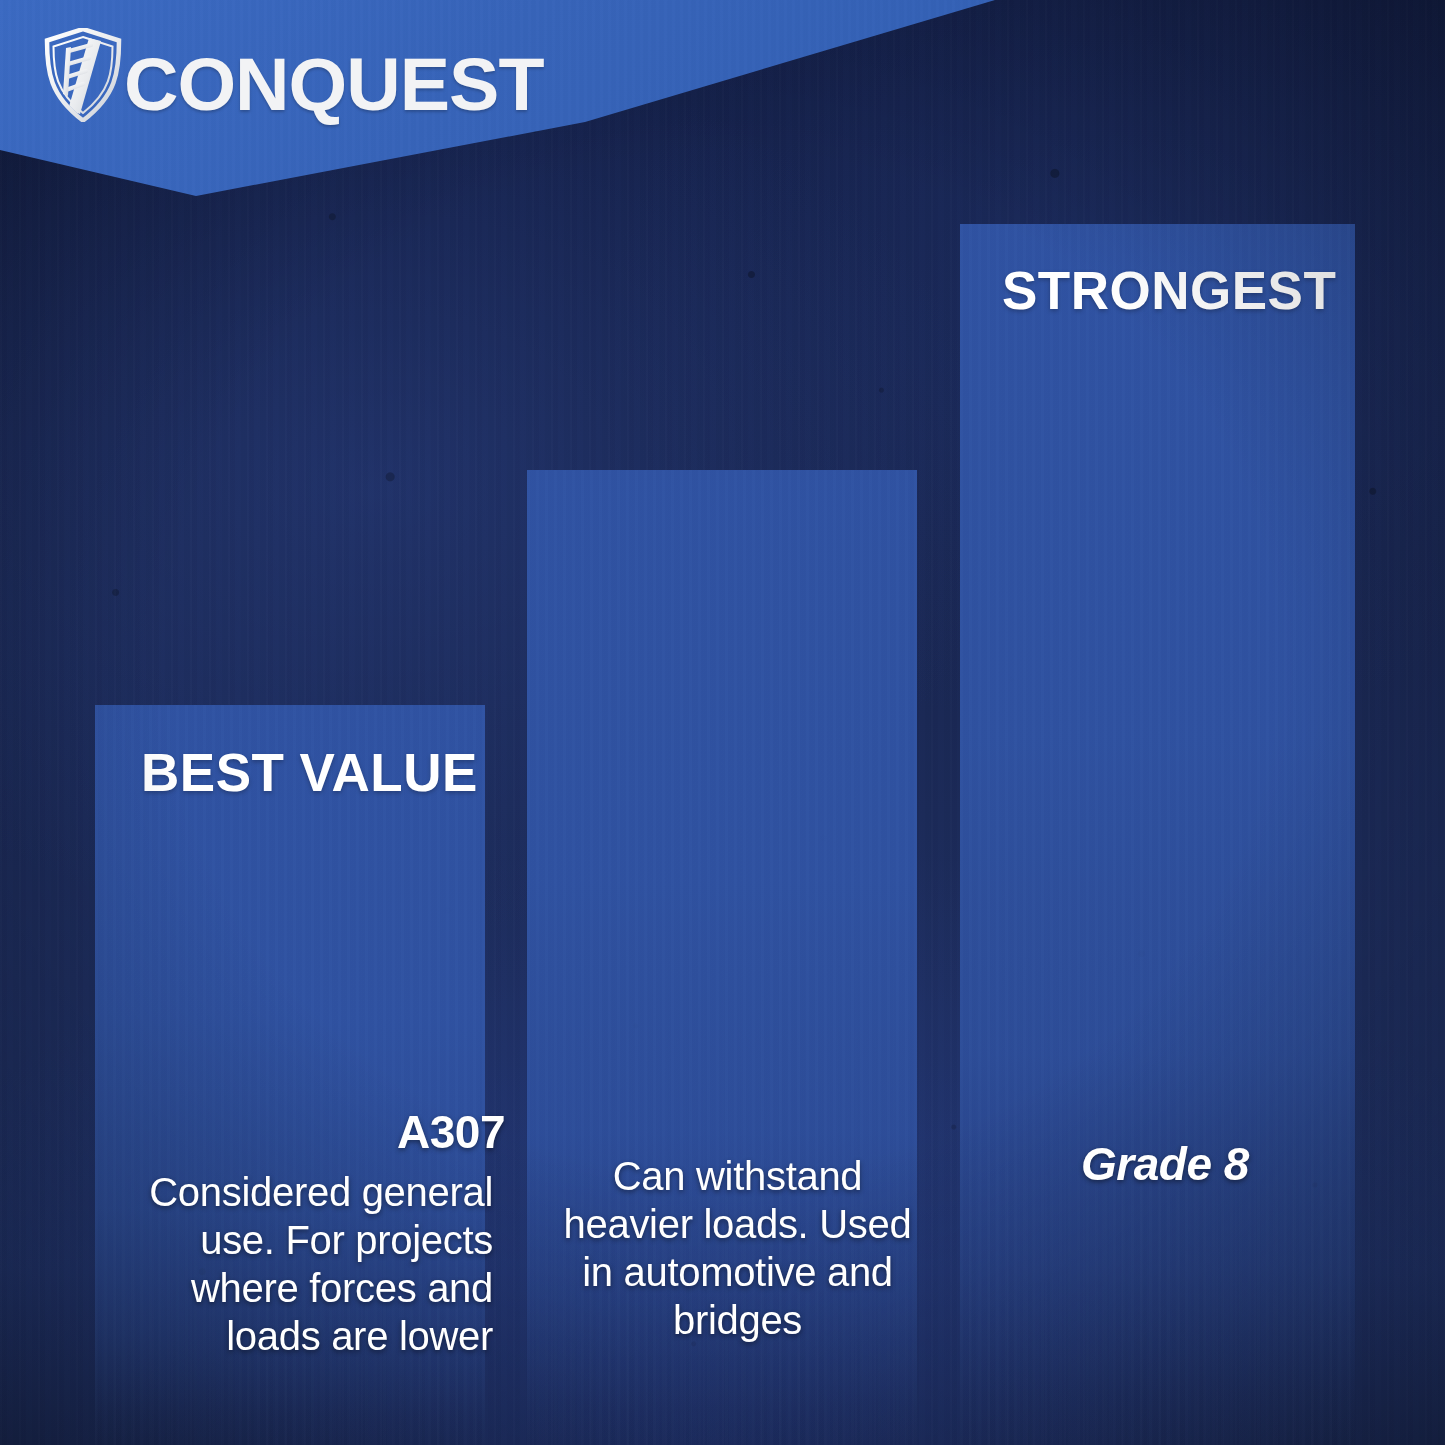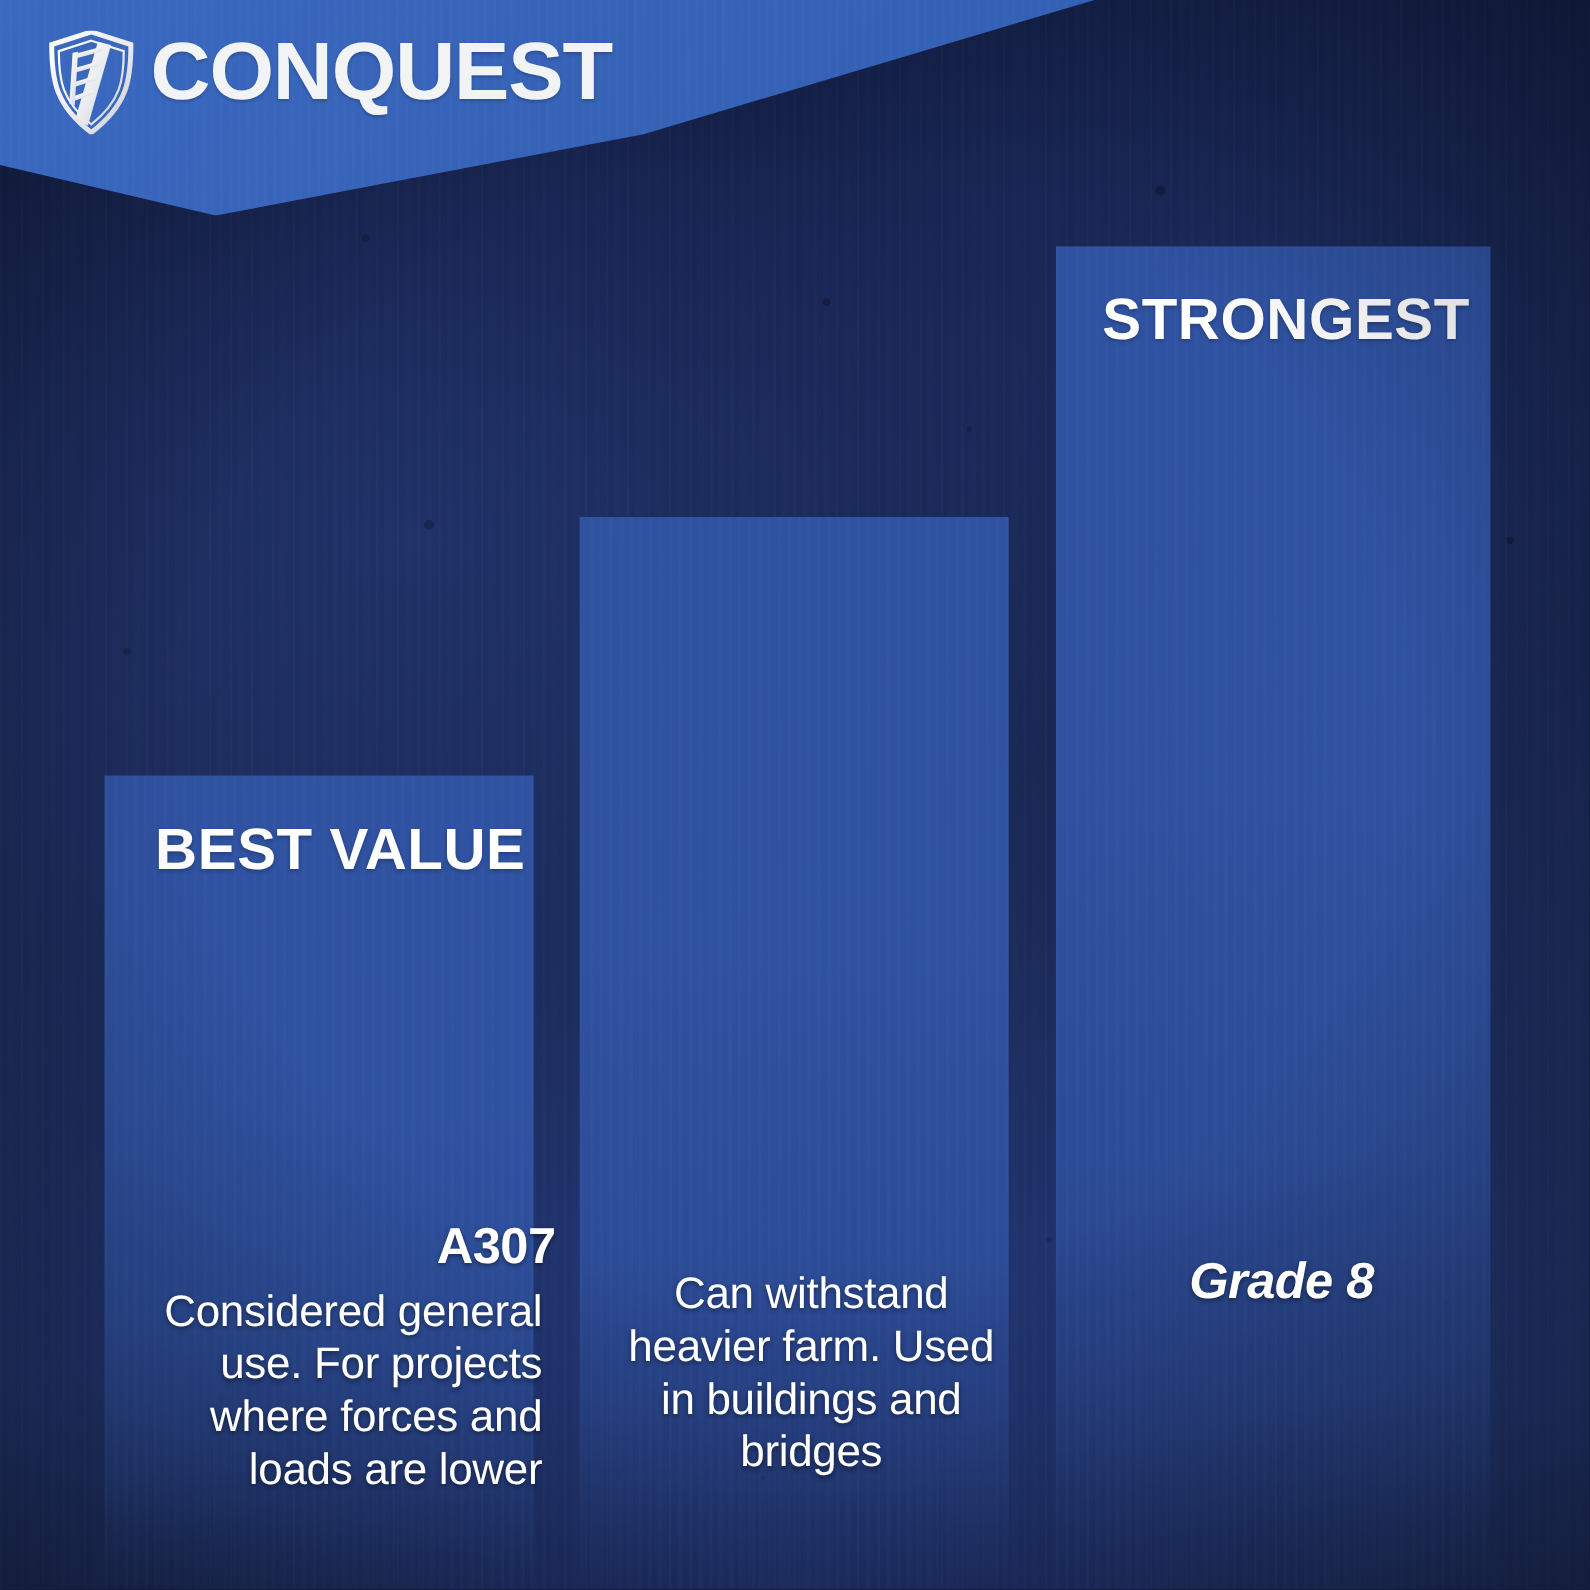--- a/index.html
+++ b/index.html
@@ -70,21 +70,21 @@
     background:linear-gradient(135deg,#3b6ac2 0%,#3764b9 45%,#3260b4 100%);
   }
   .header-banner .bnr-tex{
     position:absolute;inset:0;opacity:.18;
     background-image:repeating-linear-gradient(90deg, rgba(255,255,255,.05) 0 3px, rgba(0,0,0,.05) 3px 8px);
   }
 
   
   .logo{
     position:absolute;left:44px;top:28px;
-    display:flex;align-items:flex-start;gap:19px;
+    display:flex;align-items:flex-end;gap:6px;
   }
   .shield{width:78px;height:94px;flex:0 0 auto;}
   .wordmark{
     font-size:74px;font-weight:bold;letter-spacing:-1px;
     color:#f2f3f5;line-height:1;
     font-family:"Liberation Sans", sans-serif;
     transform:scaleX(1.02);
     text-shadow:0 2px 3px rgba(0,0,0,.22);
   }
 
@@ -163,21 +163,21 @@
   </div>
 
   <div class="vignette"></div>
 
   <div class="caption" style="left:75px;top:1108px;width:430px;text-align:right;">
     <p class="cap-title">A307</p>
     <p class="cap-body">Considered general use. For projects where forces and loads are lower</p>
   </div>
 
   <div class="caption" style="left:545px;top:1140px;width:385px;">
-    <p class="cap-body">Can withstand heavier farm. Used in buildings and bridges</p>
+    <p class="cap-body">Can withstand heavier loads. Used in automotive and bridges</p>
   </div>
 
   <div class="caption" style="left:965px;top:1140px;width:400px;font-style:italic;">
     <p class="cap-title">Grade 8</p>
   </div>
 
   <div class="header-banner">
     <div class="bnr-tex"></div>
   </div>
 

